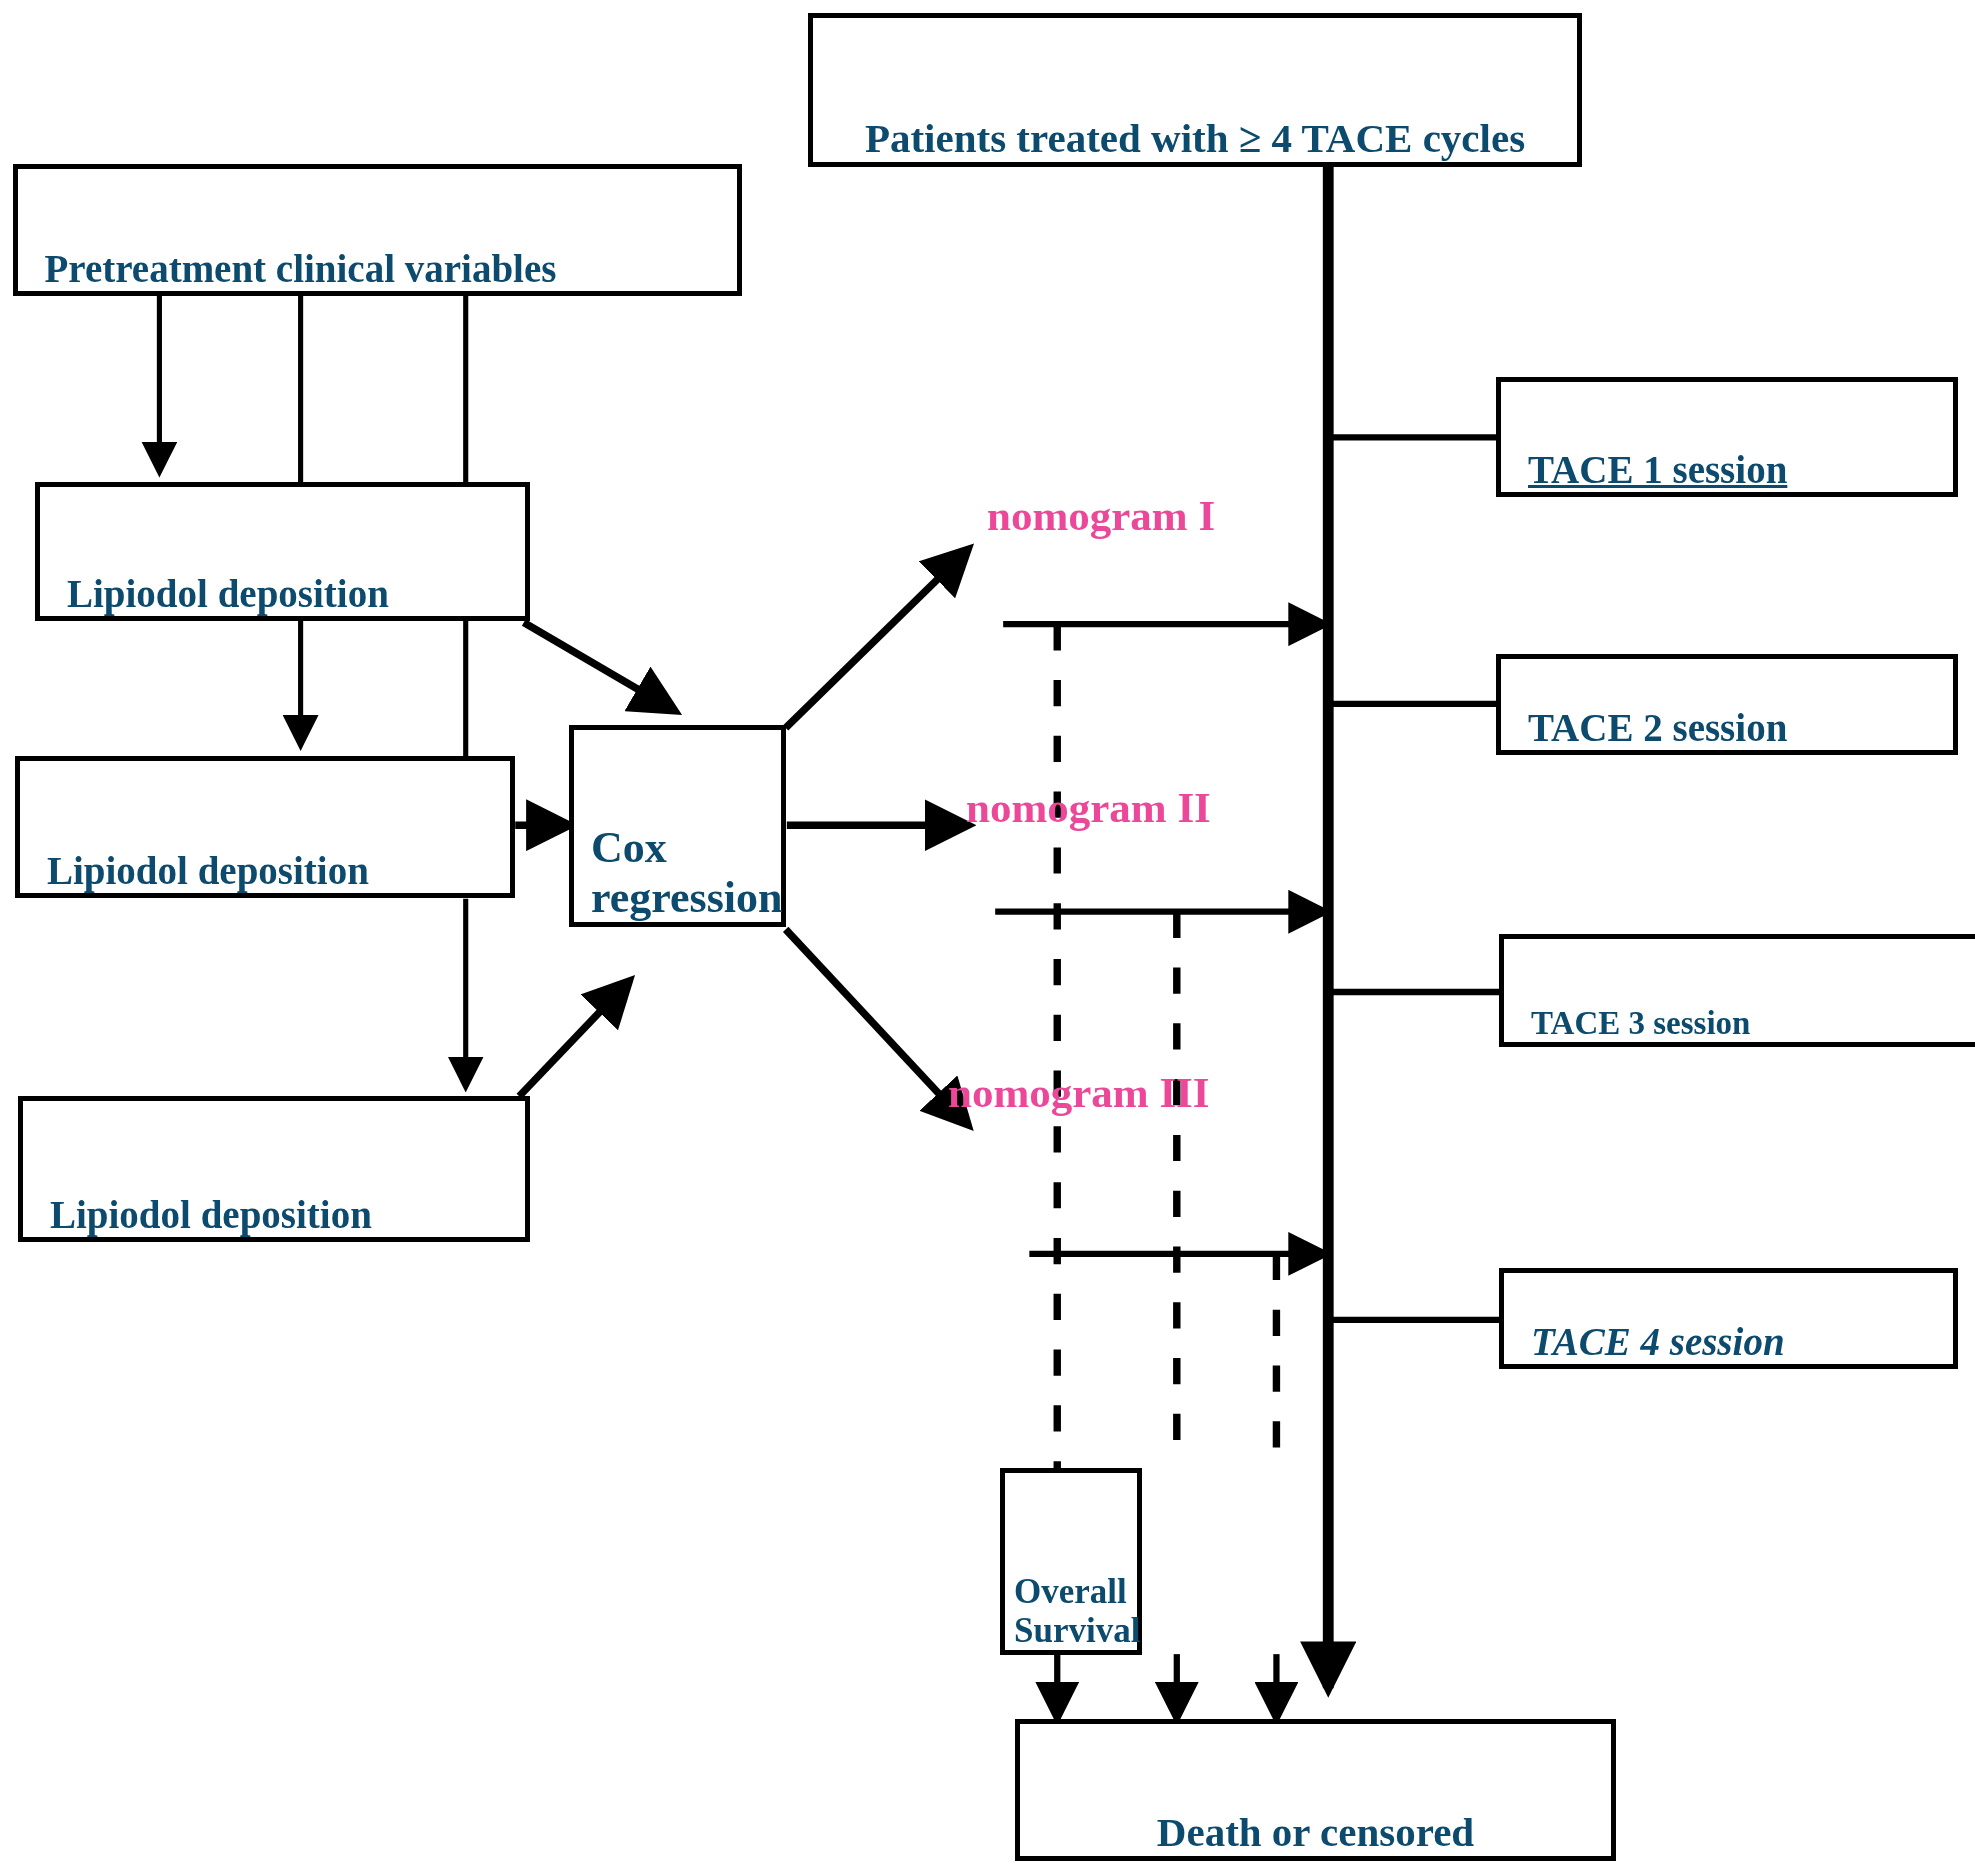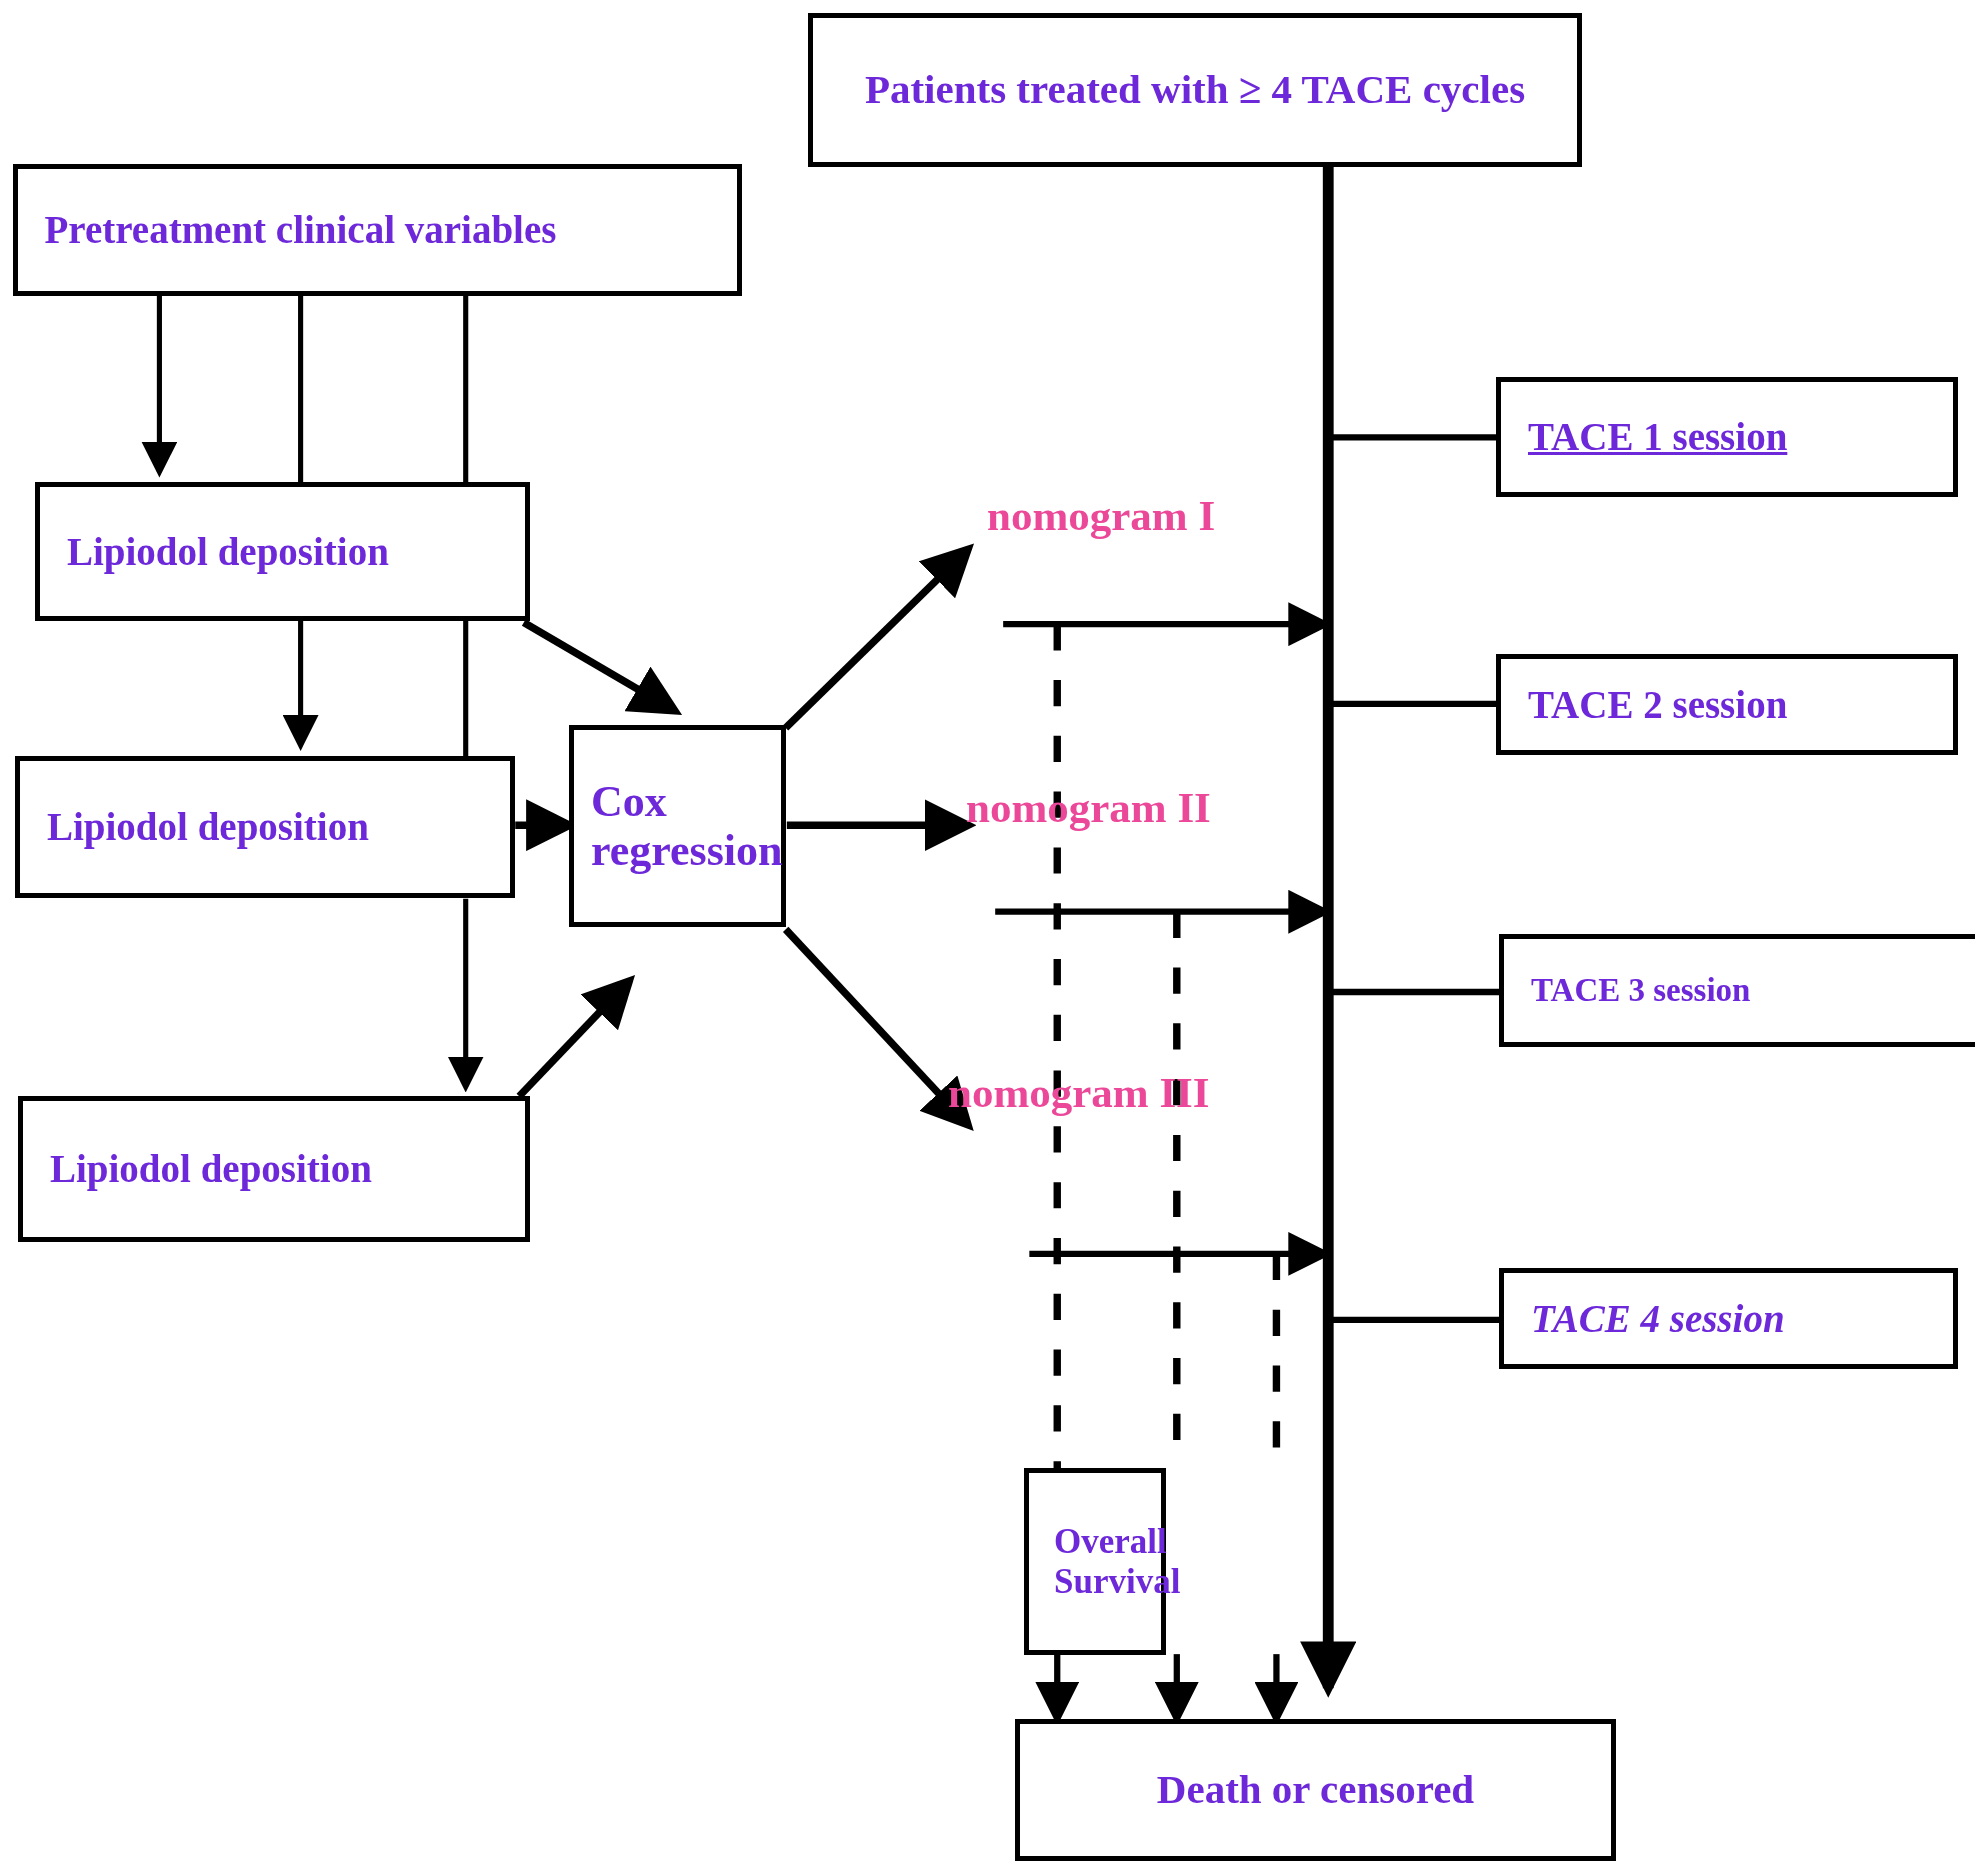--- a/index.html
+++ b/index.html
@@ -22,23 +22,23 @@
     width: 1975px;
     height: 1869px;
     pointer-events: none;
   }
   .node {
     position: absolute;
     box-sizing: border-box;
     background: #ffffff;
     border: 5.7px solid #000000;
     display: flex;
-    align-items: center;
+    align-items: flex-end;
     justify-content: flex-start;
-    color: #6d28d9;
+    color: #0c4a6e;
     font-weight: bold;
     line-height: 1.12;
     z-index: 3;
   }
   .node .label {
     display: block;
     width: 100%;
   }
   .node.center .label { text-align: center; }
   .node.lead { padding-left: 27px; }
@@ -126,21 +126,21 @@
     <span class="label">Lipiodol deposition</span>
   </div>
 
   <div class="node" style="left:569px; top:725px; width:217px; height:202px; font-size:44px; padding-left:17px;">
     <span class="label two-line" style="text-align:left;">
       <span>Cox</span><br>
       <span>regression</span>
     </span>
   </div>
 
-  <div class="node" style="left:1000px; top:1468px; width:142px; height:187px; font-size:35px; padding-left:25px;margin-left:24px;">
+  <div class="node" style="left:1000px; top:1468px; width:142px; height:187px; font-size:35px; padding-left:9px;">
     <span class="label two-line" style="text-align:left;">
       <span>Overall</span><br>
       <span>Survival</span>
     </span>
   </div>
 
   <div class="node center" style="left:1015px; top:1719px; width:601px; height:142px; font-size:41px;">
     <span class="label">Death or censored</span>
   </div>
 

